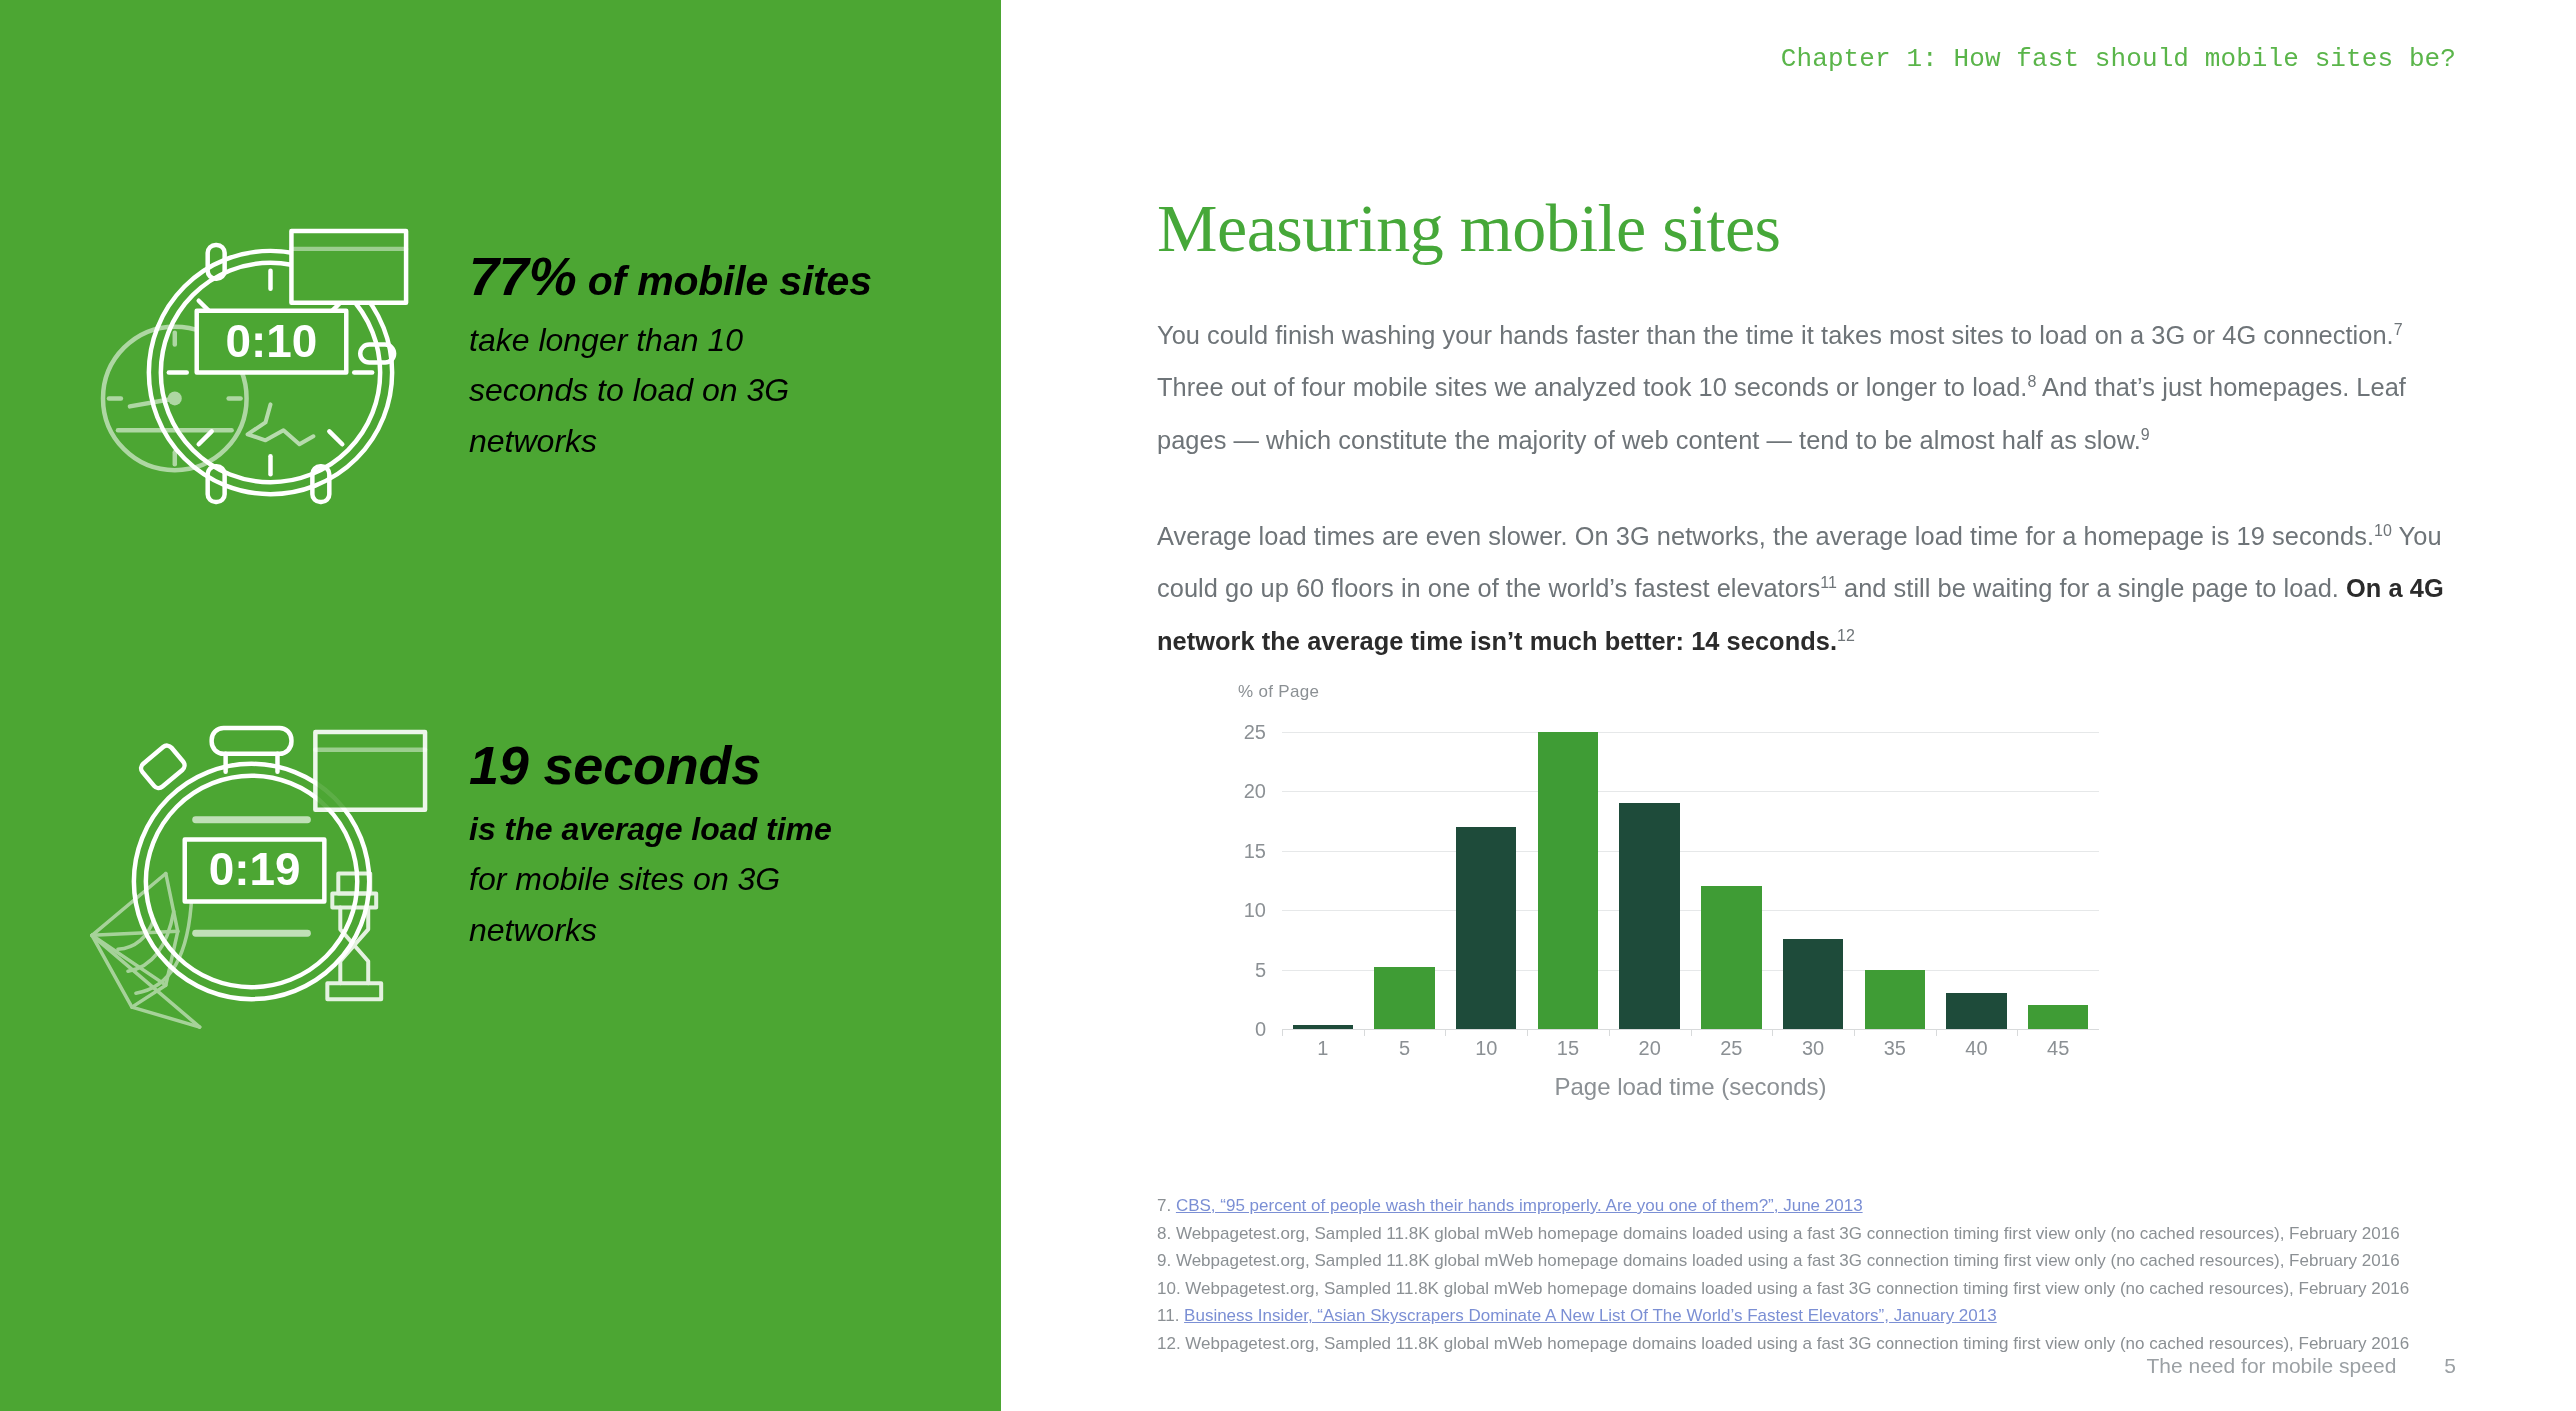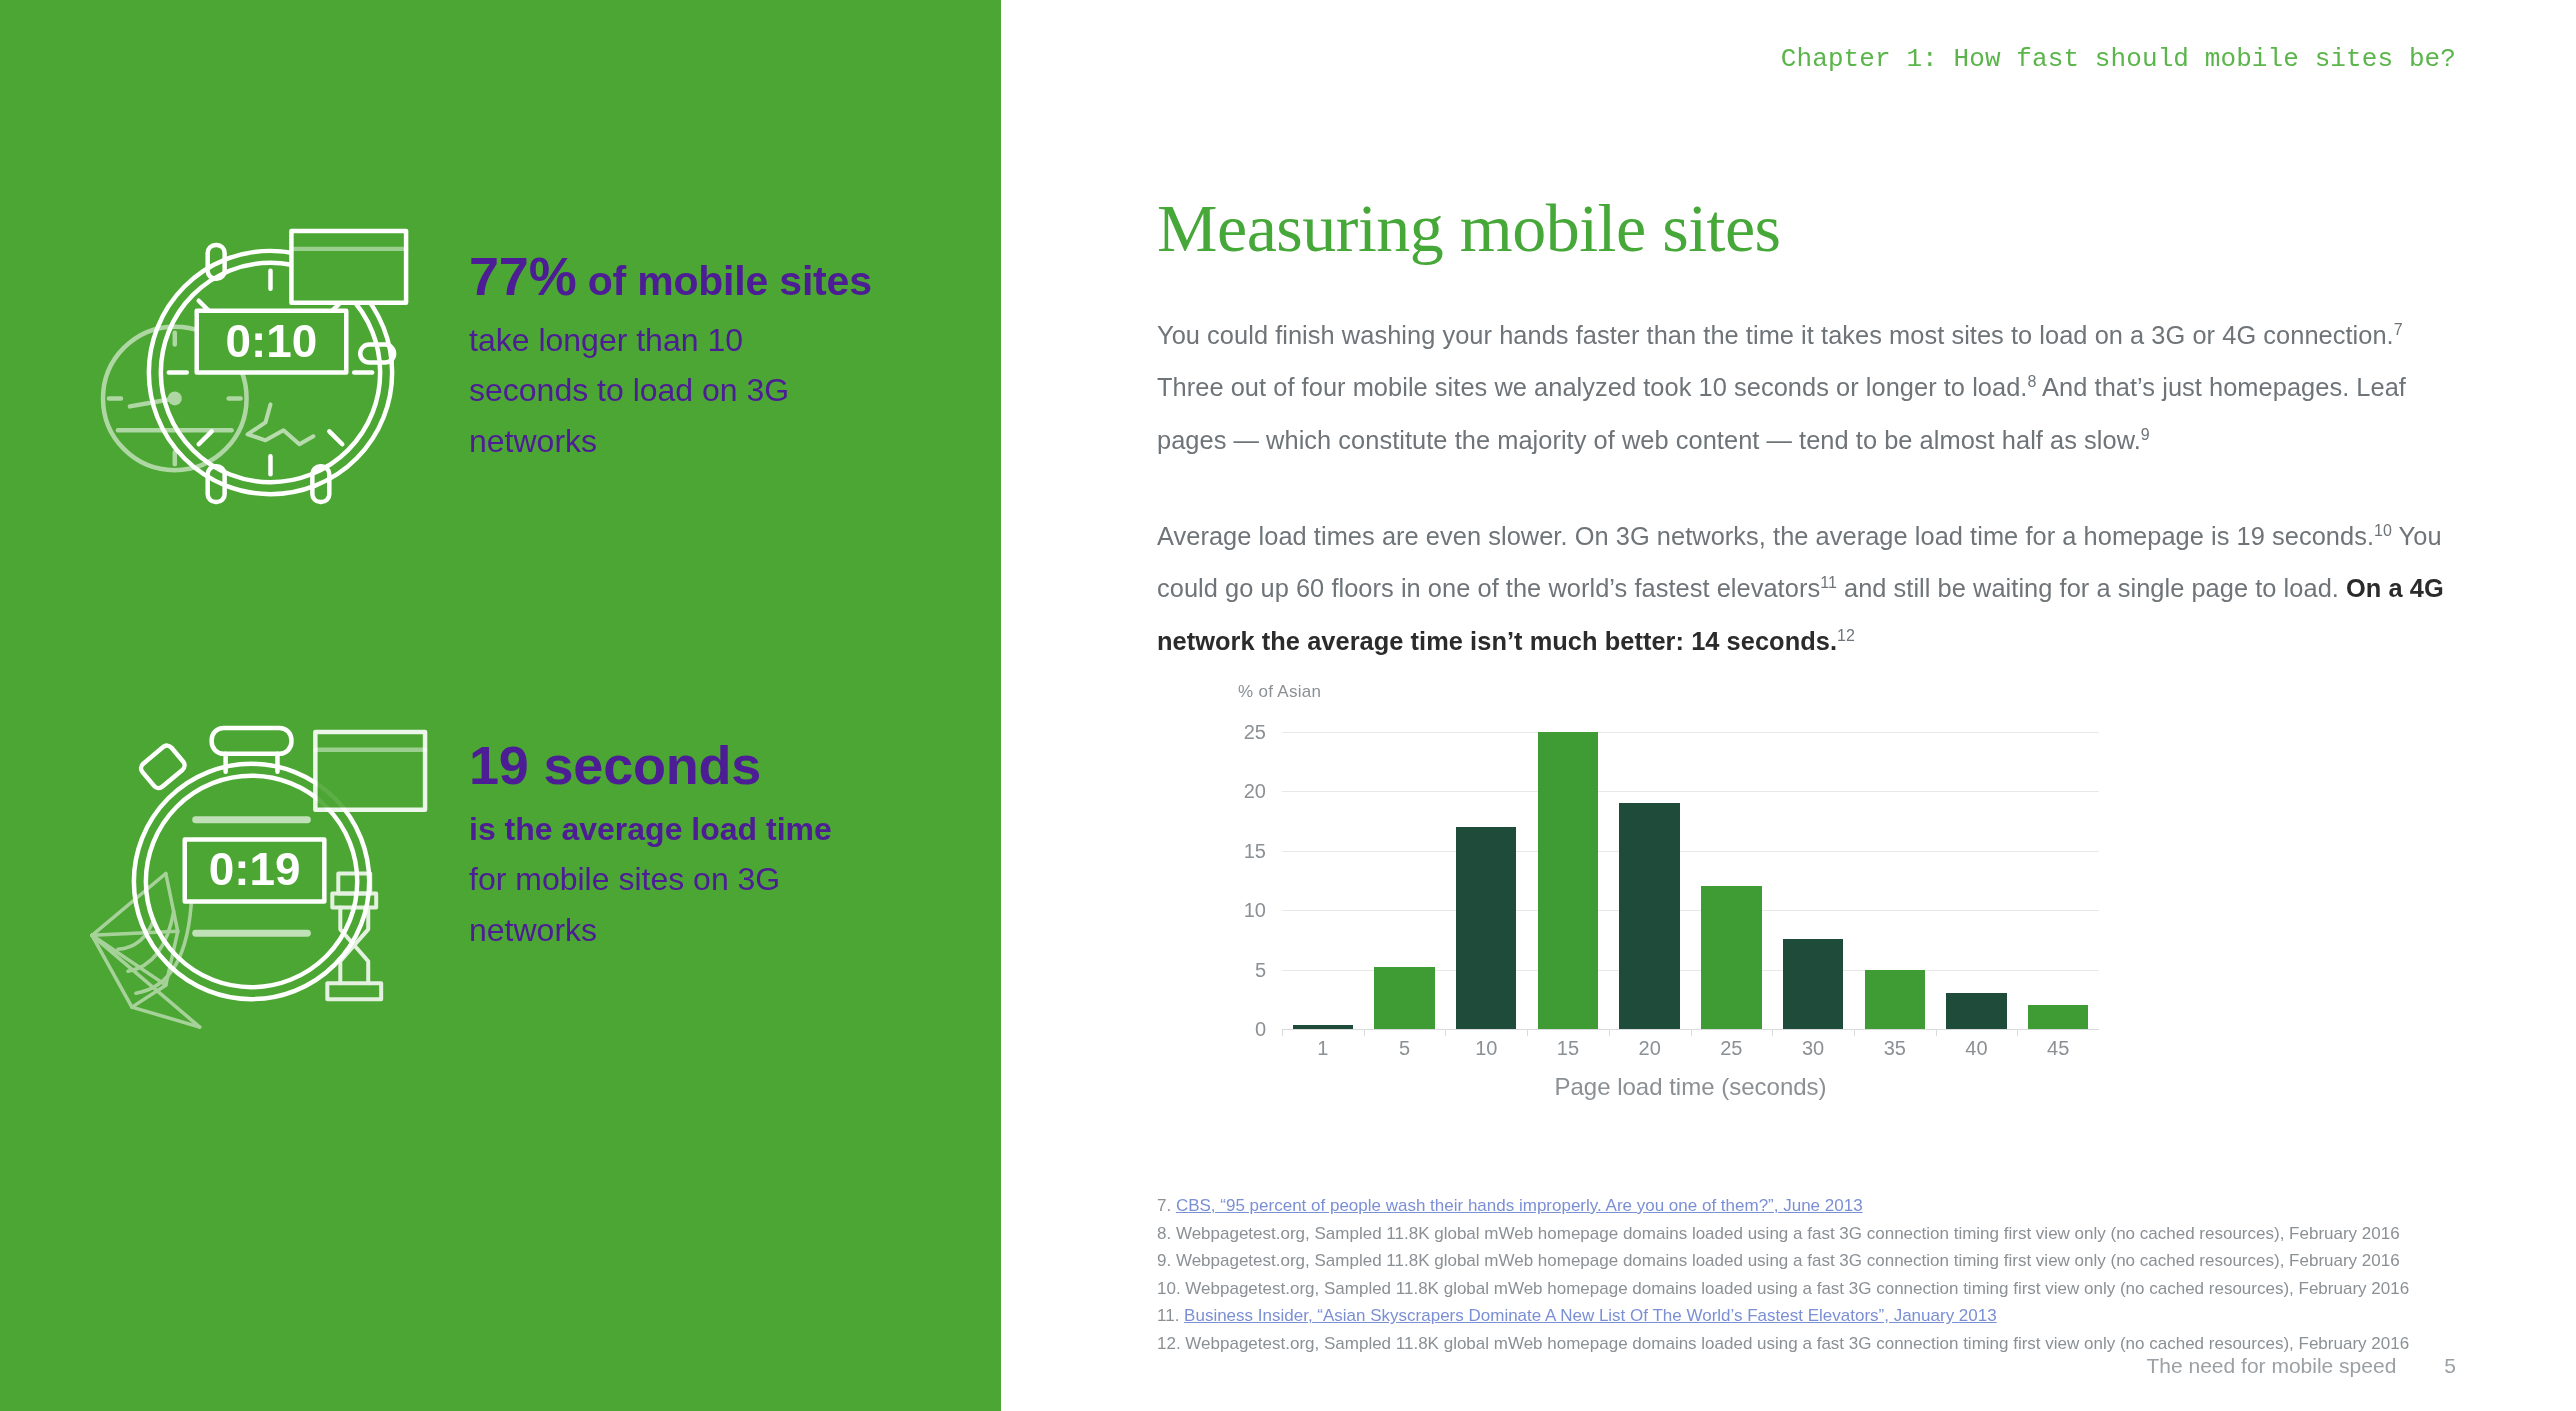--- a/index.html
+++ b/index.html
@@ -30,21 +30,21 @@
     display: flex;
     align-items: flex-start;
   }
   .stat-1 { left: 70px; top: 209px; }
   .stat-2 { left: 70px; top: 698px; }
 
   .art { position: relative; flex: 0 0 auto; text-align: center; }
   .art-1 { width: 399px; height: 329px; }
   .art-2 { width: 399px; height: 349px; }
 
-  .stat-text { color: #4c1d95; padding-top: 36px; }
+  .stat-text { color: #000000; padding-top: 36px; font-style: italic; }
   .stat-2 .stat-text { padding-top: 36px; }
 
   .stat-head {
     font-size: 41px;
     font-weight: bold;
     letter-spacing: -0.2px;
     line-height: 1.18;
     margin-bottom: 6px;
   }
   .stat-head .big { font-size: 54px; }
@@ -348,21 +348,21 @@
 
     <div class="chapter-label">Chapter 1: How fast should mobile sites be?</div>
 
     <h1 class="title">Measuring mobile sites</h1>
 
     <p class="body-copy para-1"><span>You could finish washing your hands faster than the time it takes most sites to load on a 3G or 4G connection.</span><sup>7</sup><span> Three out of four mobile sites we analyzed took 10 seconds or longer to load.</span><sup>8</sup><span> And that’s just homepages. Leaf pages — which constitute the majority of web content — tend to be almost half as slow.</span><sup>9</sup></p>
 
     <p class="body-copy para-2"><span>Average load times are even slower. On 3G networks, the average load time for a homepage is 19 seconds.</span><sup>10</sup><span> You could go up 60 floors in one of the world’s fastest elevators</span><sup>11</sup><span> and still be waiting for a single page to load. </span><span class="emph">On a 4G network the average time isn’t much better: 14 seconds.</span><sup>12</sup></p>
 
     <div class="chart-wrap">
-      <div class="chart-ylabel">% of Asian</div>
+      <div class="chart-ylabel">% of Page</div>
 
       <div class="plot">
         <div id="gridlines">
             <div class="gridline axis" style="top: 309px;">
               <span class="ytick">0</span>
             </div>
             <div class="gridline" style="top: 250px;">
               <span class="ytick">5</span>
             </div>
             <div class="gridline" style="top: 190px;">

